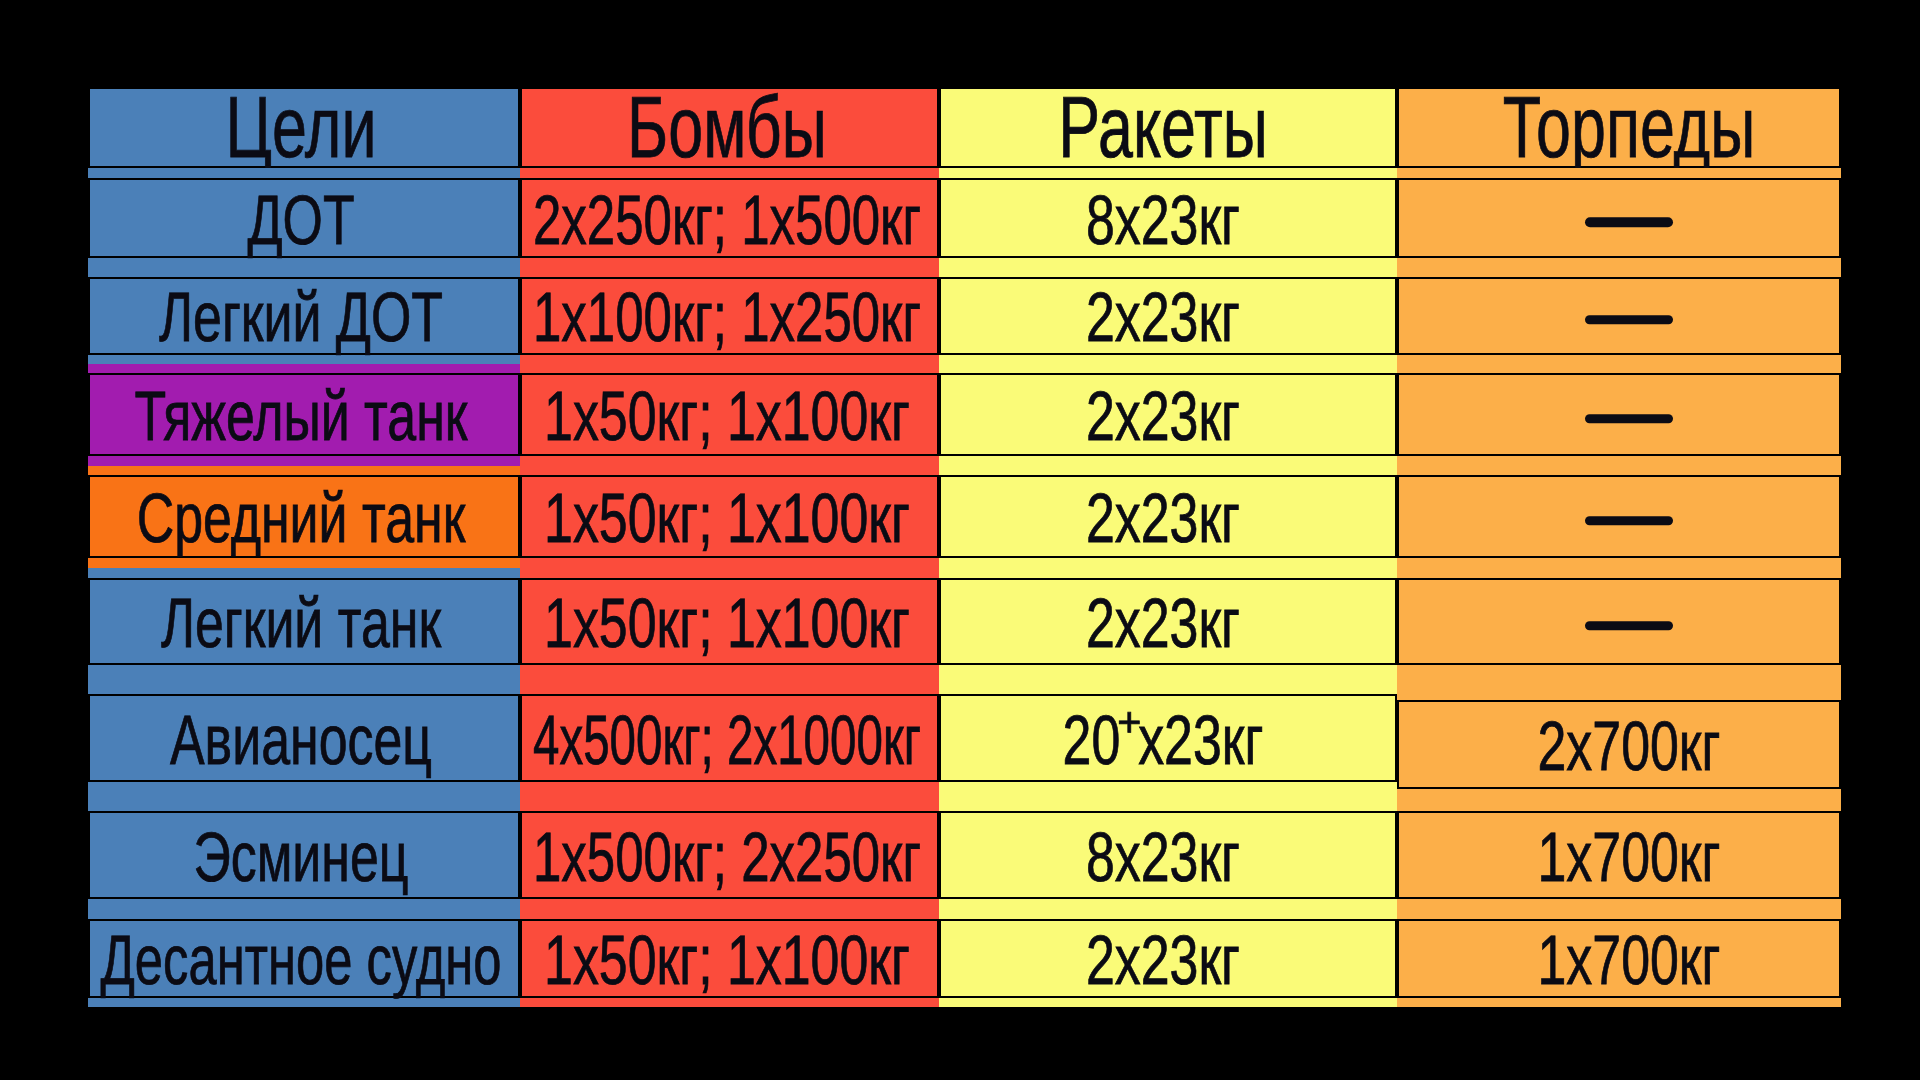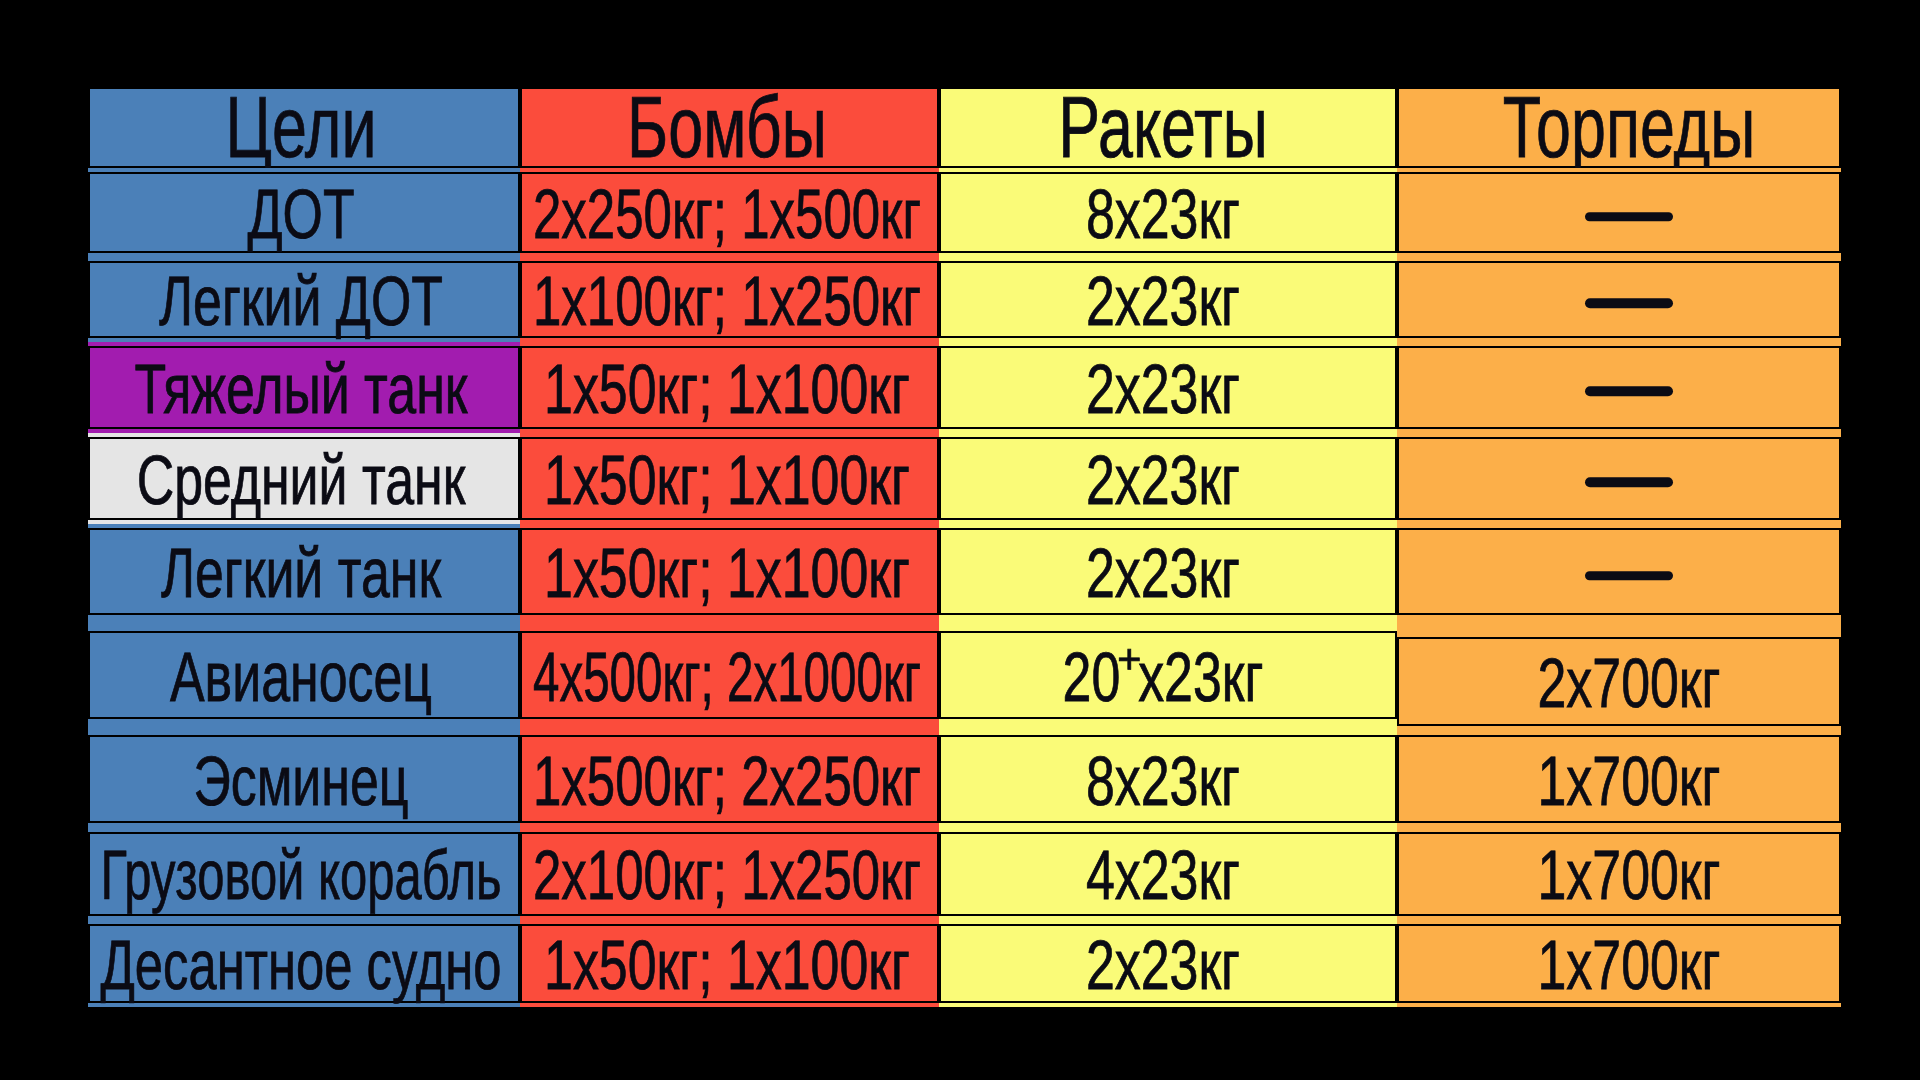--- a/index.html
+++ b/index.html
@@ -169,21 +169,21 @@
           <td class="cell c3" style="background: rgb(252, 175, 73);">
             <div class="box" style="border-color: rgb(0, 0, 0);">
               <div class="clip">
                 <span class="fit is-dash" style="color: rgb(11, 11, 20);">—</span>
                 <span class="dash-glyph" style="background: rgb(11, 11, 20);"></span>
               </div>
             </div>
           </td>
         </tr>
         <tr class="r4">
-          <td class="cell c0" style="background: #e5e5e5;">
+          <td class="cell c0" style="background: #f97316;">
             <div class="box" style="border-color: rgb(0, 0, 0);">
               <div class="clip">
                 <span class="fit" style="color: rgb(11, 11, 20); transform: translate(-50%, -50%) scaleX(0.741);">Средний танк</span>
               </div>
             </div>
           </td>
           <td class="cell c1" style="background: rgb(251, 76, 60);">
             <div class="box" style="border-color: rgb(0, 0, 0);">
               <div class="clip">
                 <span class="fit" style="color: rgb(11, 11, 20); transform: translate(-50%, -50%) scaleX(0.741);">1x50кг; 1x100кг</span>
@@ -279,50 +279,20 @@
             <div class="box" style="border-color: rgb(0, 0, 0);">
               <div class="clip">
                 <span class="fit" style="color: rgb(11, 11, 20); transform: translate(-50%, -50%) scaleX(0.728425);">1x500кг; 2x250кг</span>
               </div>
             </div>
           </td>
           <td class="cell c2" style="background: rgb(250, 251, 120);">
             <div class="box" style="border-color: rgb(0, 0, 0);">
               <div class="clip">
                 <span class="fit" style="color: rgb(11, 11, 20); transform: translate(-50%, -50%) scaleX(0.741);">8x23кг</span>
-              </div>
-            </div>
-          </td>
-          <td class="cell c3" style="background: rgb(252, 175, 73);">
-            <div class="box" style="border-color: rgb(0, 0, 0);">
-              <div class="clip">
-                <span class="fit" style="color: rgb(11, 11, 20); transform: translate(-50%, -50%) scaleX(0.741);">1x700кг</span>
-              </div>
-            </div>
-          </td>
-        </tr>
-        <tr class="r9">
-          <td class="cell c0" style="background: rgb(75, 128, 184);">
-            <div class="box" style="border-color: rgb(0, 0, 0);">
-              <div class="clip">
-                <span class="fit" style="color: rgb(11, 11, 20); transform: translate(-50%, -50%) scaleX(0.698949);">Грузовой корабль</span>
-              </div>
-            </div>
-          </td>
-          <td class="cell c1" style="background: rgb(251, 76, 60);">
-            <div class="box" style="border-color: rgb(0, 0, 0);">
-              <div class="clip">
-                <span class="fit" style="color: rgb(11, 11, 20); transform: translate(-50%, -50%) scaleX(0.728425);">2x100кг; 1x250кг</span>
-              </div>
-            </div>
-          </td>
-          <td class="cell c2" style="background: rgb(250, 251, 120);">
-            <div class="box" style="border-color: rgb(0, 0, 0);">
-              <div class="clip">
-                <span class="fit" style="color: rgb(11, 11, 20); transform: translate(-50%, -50%) scaleX(0.741);">4x23кг</span>
               </div>
             </div>
           </td>
           <td class="cell c3" style="background: rgb(252, 175, 73);">
             <div class="box" style="border-color: rgb(0, 0, 0);">
               <div class="clip">
                 <span class="fit" style="color: rgb(11, 11, 20); transform: translate(-50%, -50%) scaleX(0.741);">1x700кг</span>
               </div>
             </div>
           </td>

